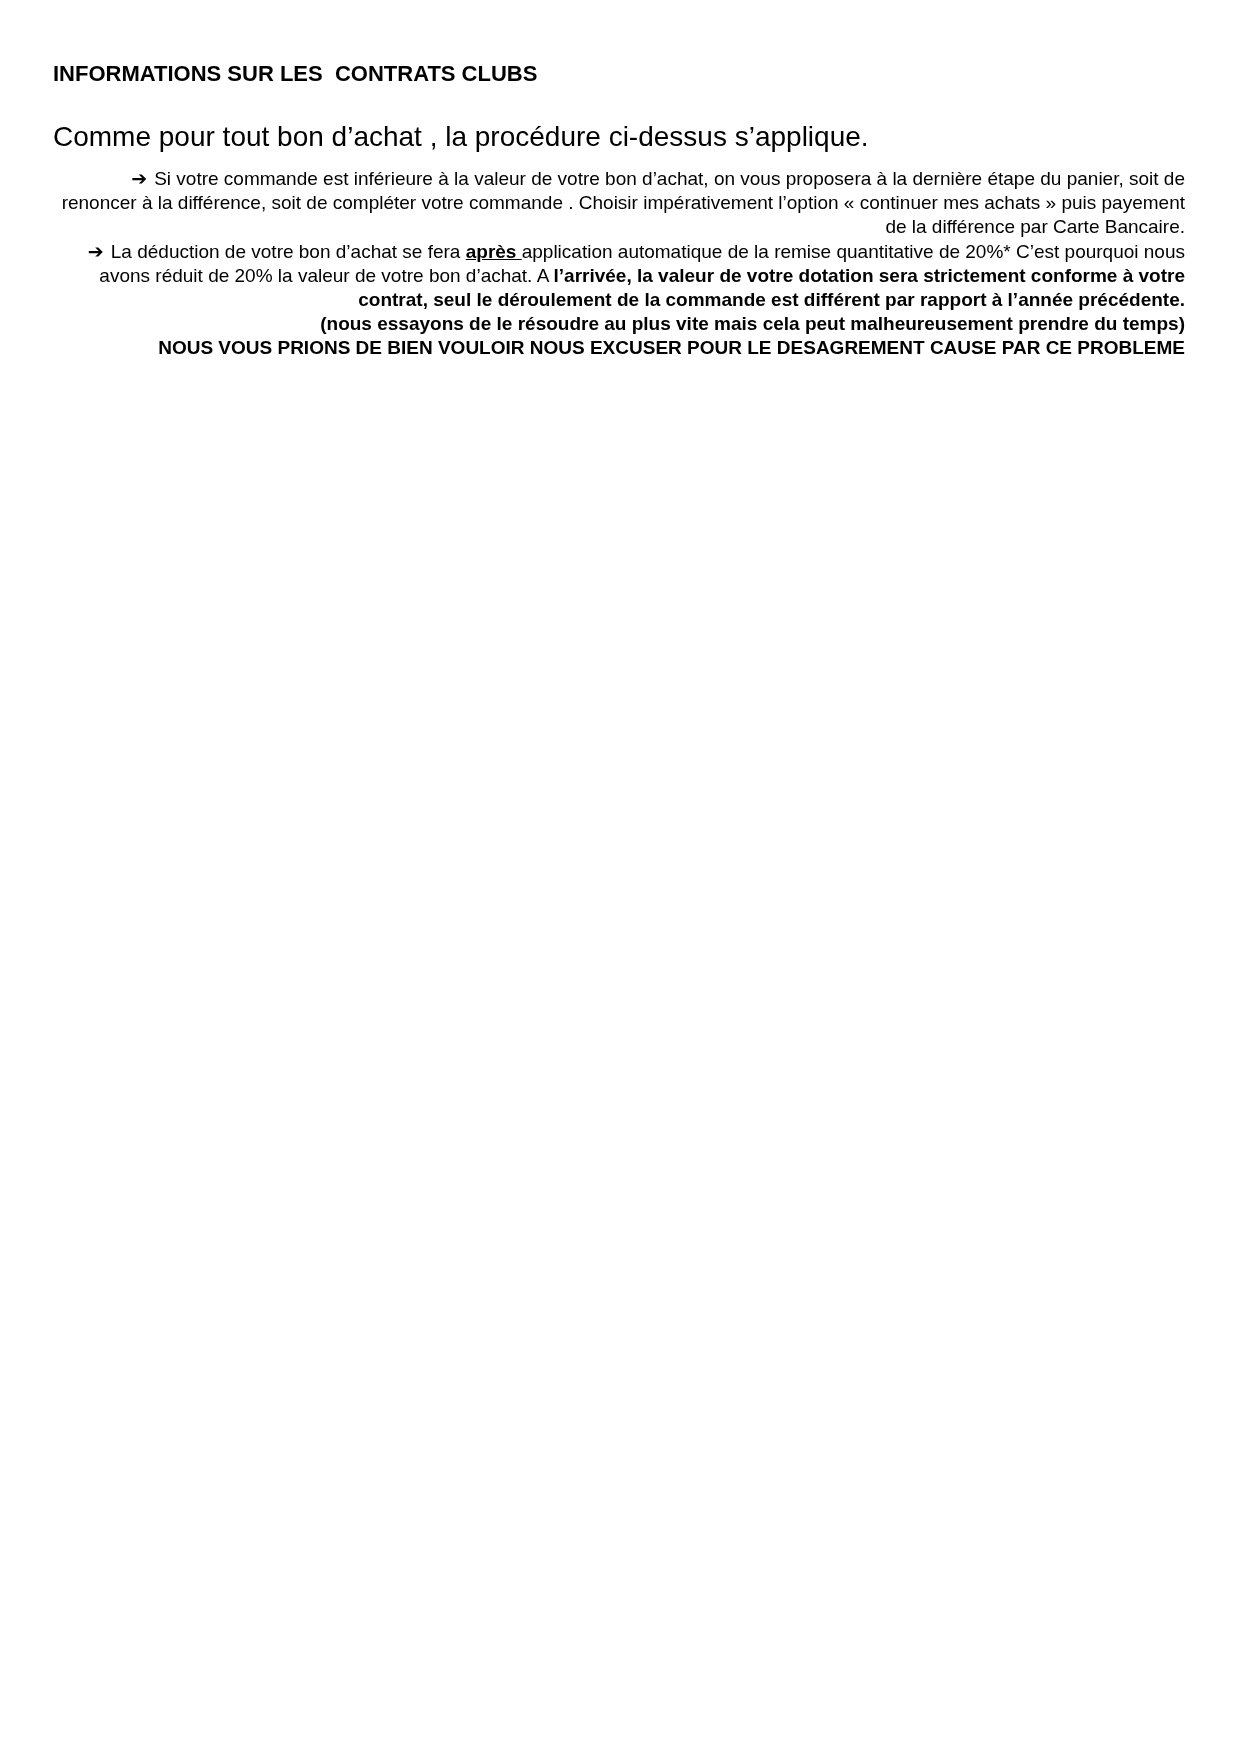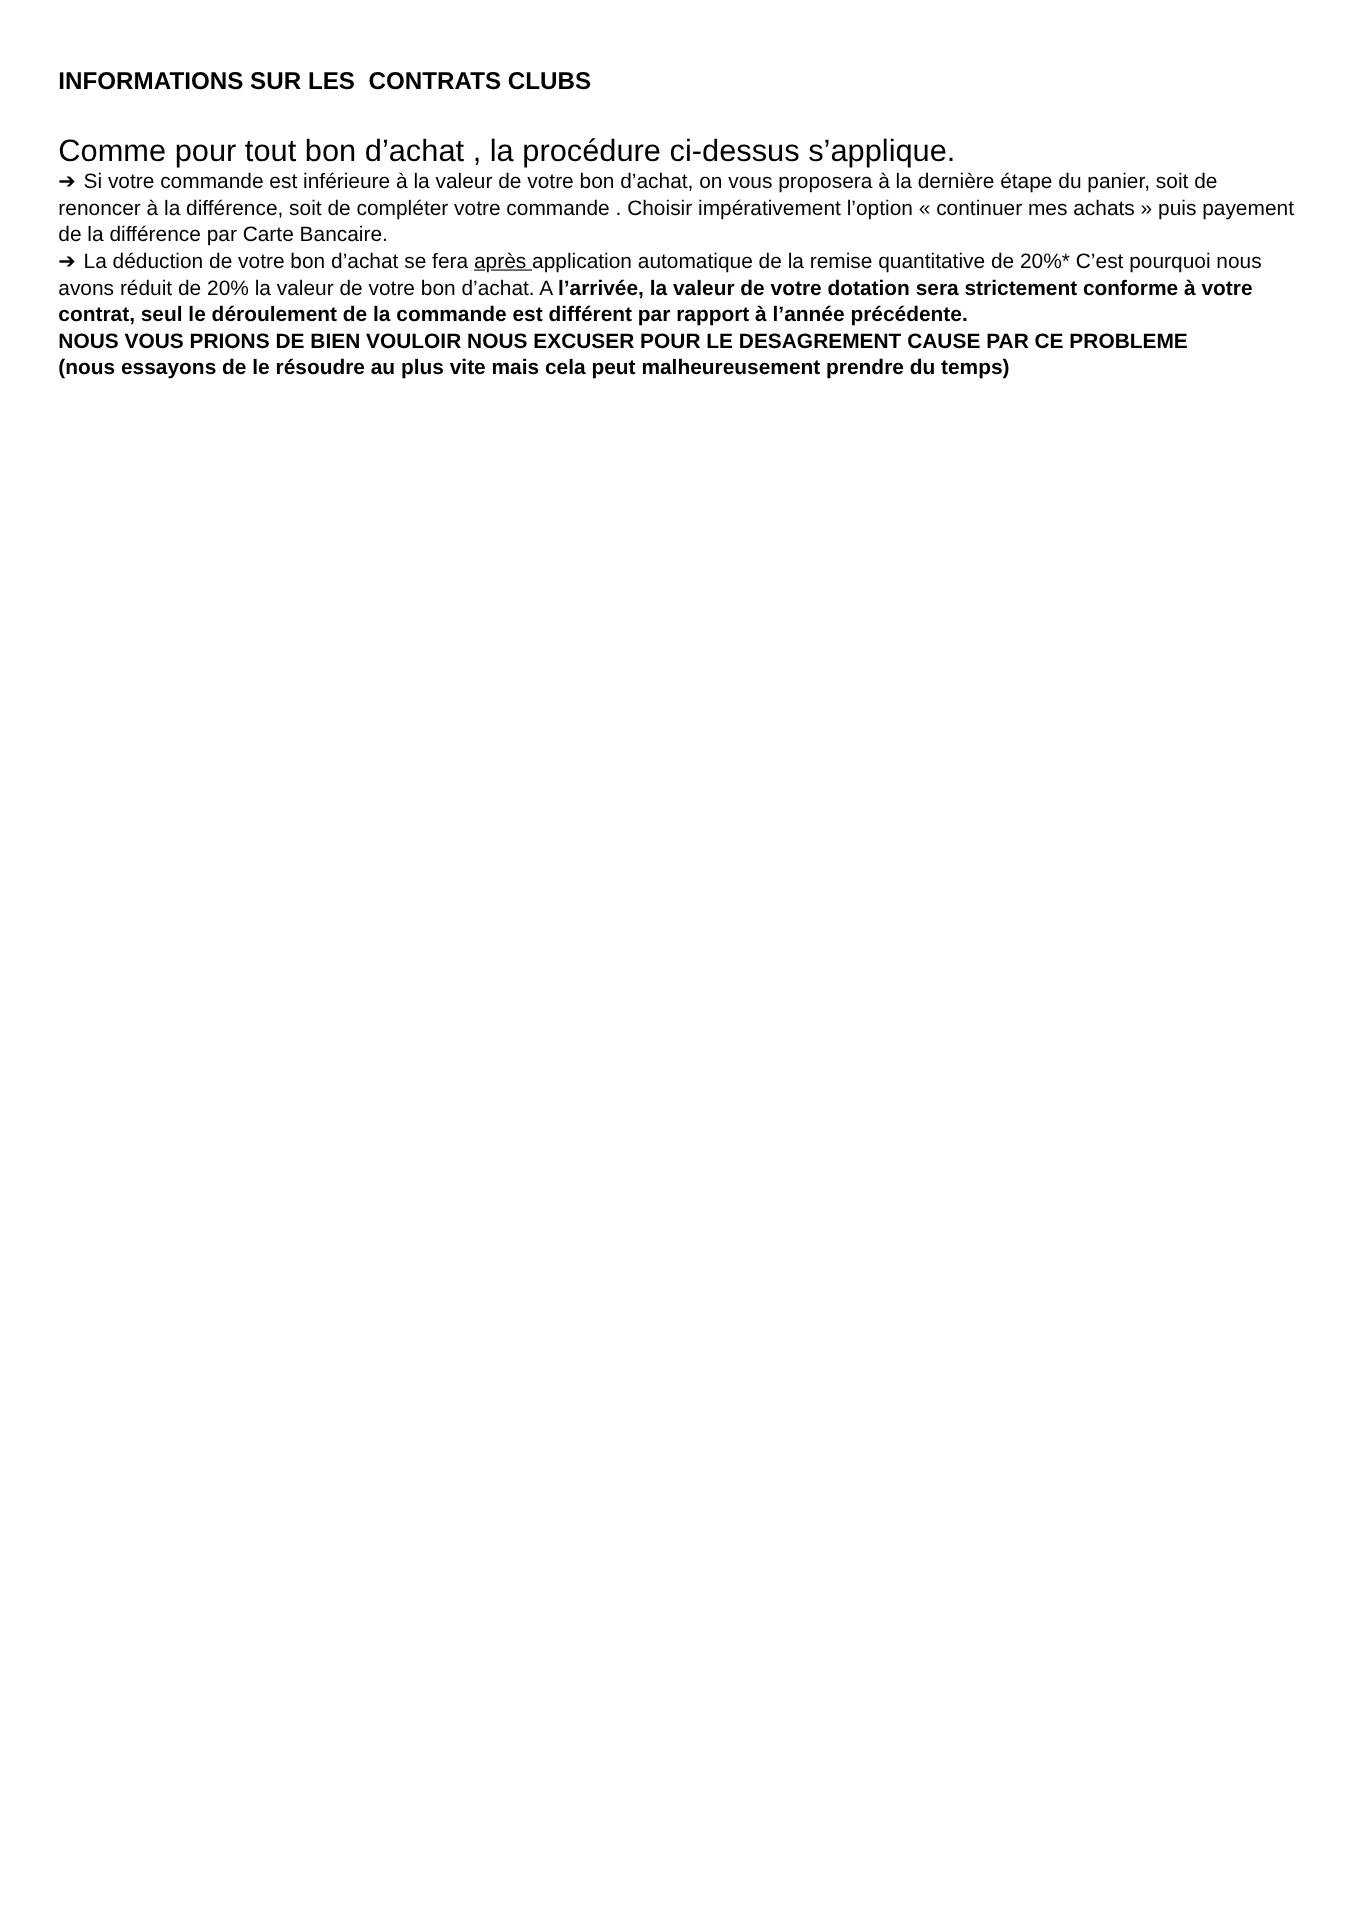--- a/index.html
+++ b/index.html
@@ -26,32 +26,33 @@
     font-size: 22px;
     line-height: 28px;
     font-weight: bold;
   }
   .intro {
     margin: 35px 0 0 0;
     font-size: 28px;
     line-height: 27px;
   }
   .body-block {
-    margin-top: 3px;
+    margin-top: 16px;
     font-size: 19px;
     line-height: 24px;
+    text-align: right;
   }
   p.para { margin: 0; }
   .arrow-glyph {
     font-family: "DejaVu Sans", sans-serif;
     margin-right: 7px;
   }
   .b { font-weight: bold; }
   .bu {
-    font-weight: normal;
+    font-weight: bold;
     text-decoration: underline;
   }
   .apology-1 {
     margin-top: 24px;
     font-weight: bold;
   }
   .apology-2 {
     font-weight: bold;
   }
   .signature {
@@ -71,19 +72,19 @@
   <p class="intro">Comme pour tout bon d’achat , la procédure ci-dessus s’applique.</p>
 
   <div class="body-block">
 
     <p class="para"><span class="arrow-glyph">➔</span><span>Si votre commande est inférieure à la valeur de votre bon d’achat, on vous proposera à la dernière étape du panier, soit de renoncer à la différence, soit de compléter votre commande . Choisir impérativement l’option « continuer mes achats » puis payement de la différence par Carte Bancaire.</span></p>
 
     <p class="para"><span class="arrow-glyph">➔</span><span>La déduction de votre bon d’achat se fera </span><span class="bu">après </span><span>application automatique de la remise quantitative de 20%* C’est pourquoi nous avons réduit de 20% la valeur de votre bon d’achat. A </span><span class="b">l’arrivée, la valeur de votre dotation sera strictement conforme à votre contrat, seul le déroulement de la commande est différent par rapport à l’année précédente.</span></p>
 
 
 
+    <p class="para apology-2">(nous essayons de le résoudre au plus vite mais cela peut malheureusement prendre du temps)</p>
+
     <p class="para apology-1">NOUS VOUS PRIONS DE BIEN VOULOIR NOUS EXCUSER POUR LE DESAGREMENT CAUSE PAR CE PROBLEME</p>
-
-    <p class="para apology-2">(nous essayons de le résoudre au plus vite mais cela peut malheureusement prendre du temps)</p>
 
 
   </div>
 </div>
 
 </body></html>

